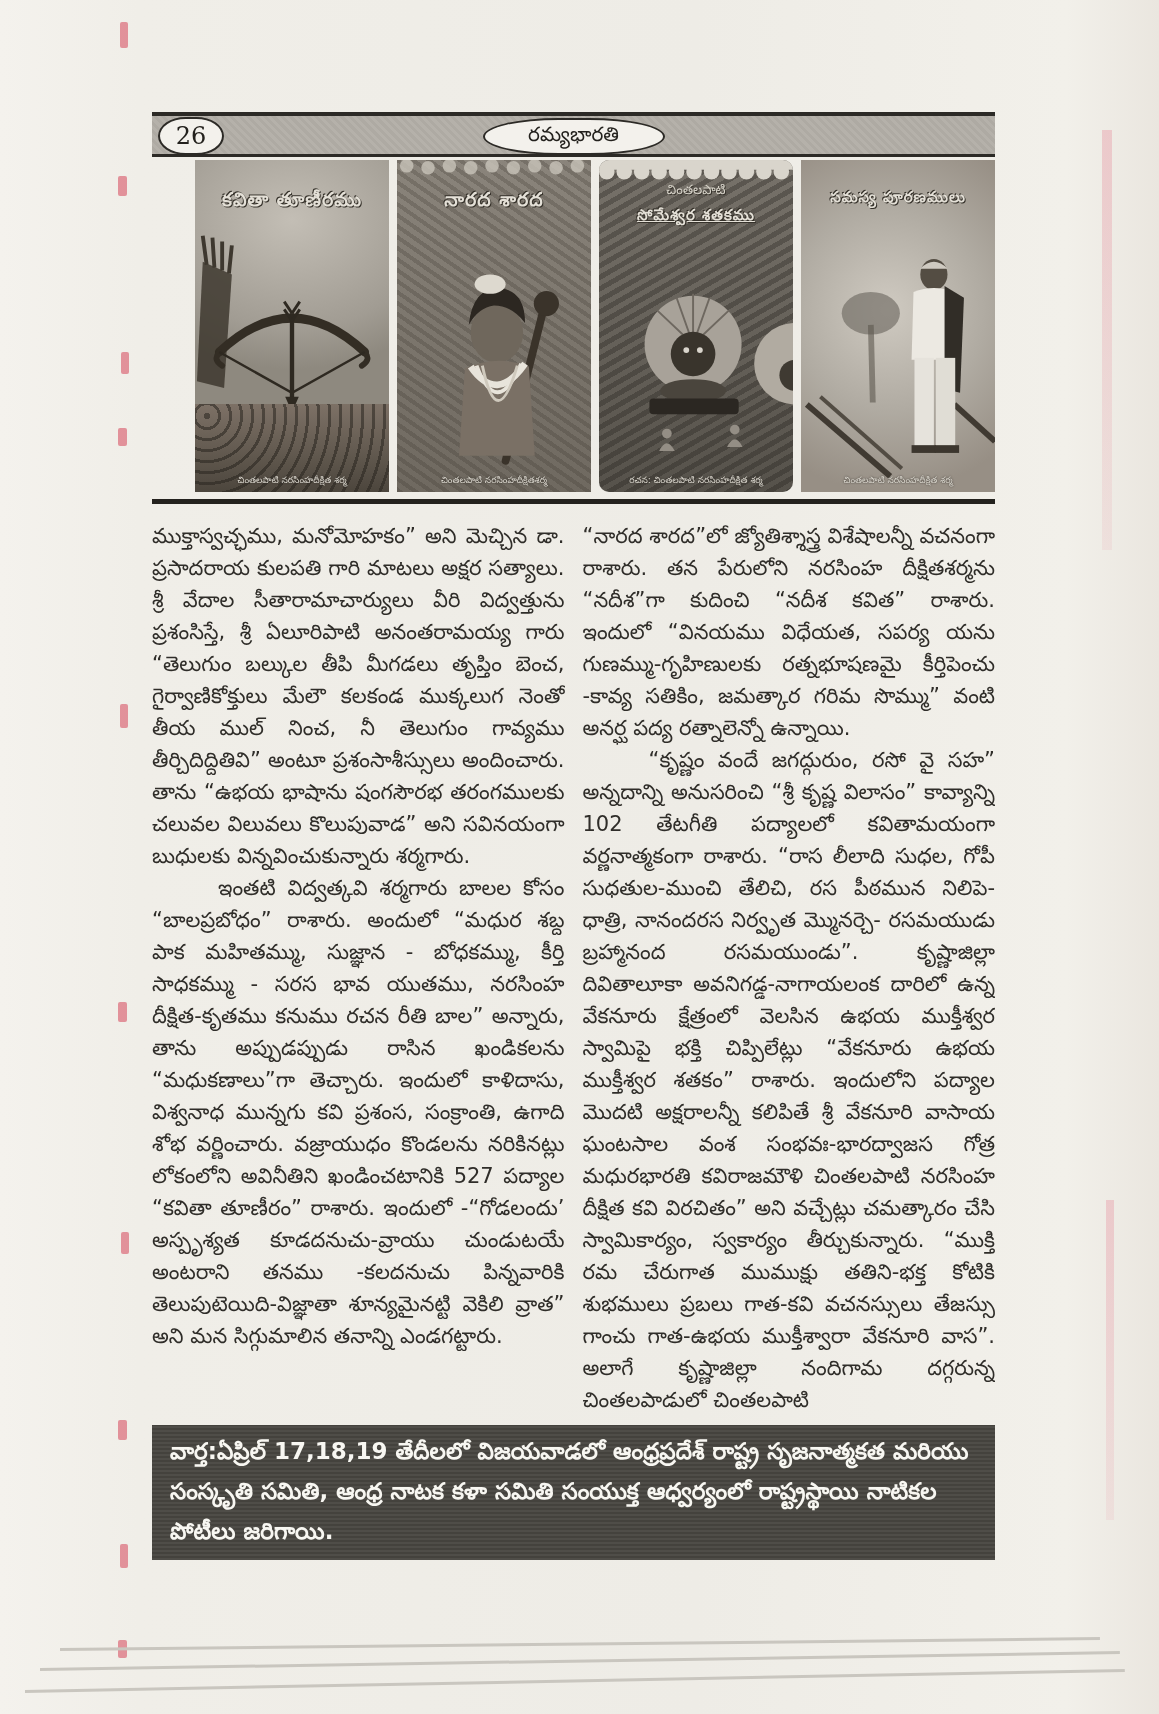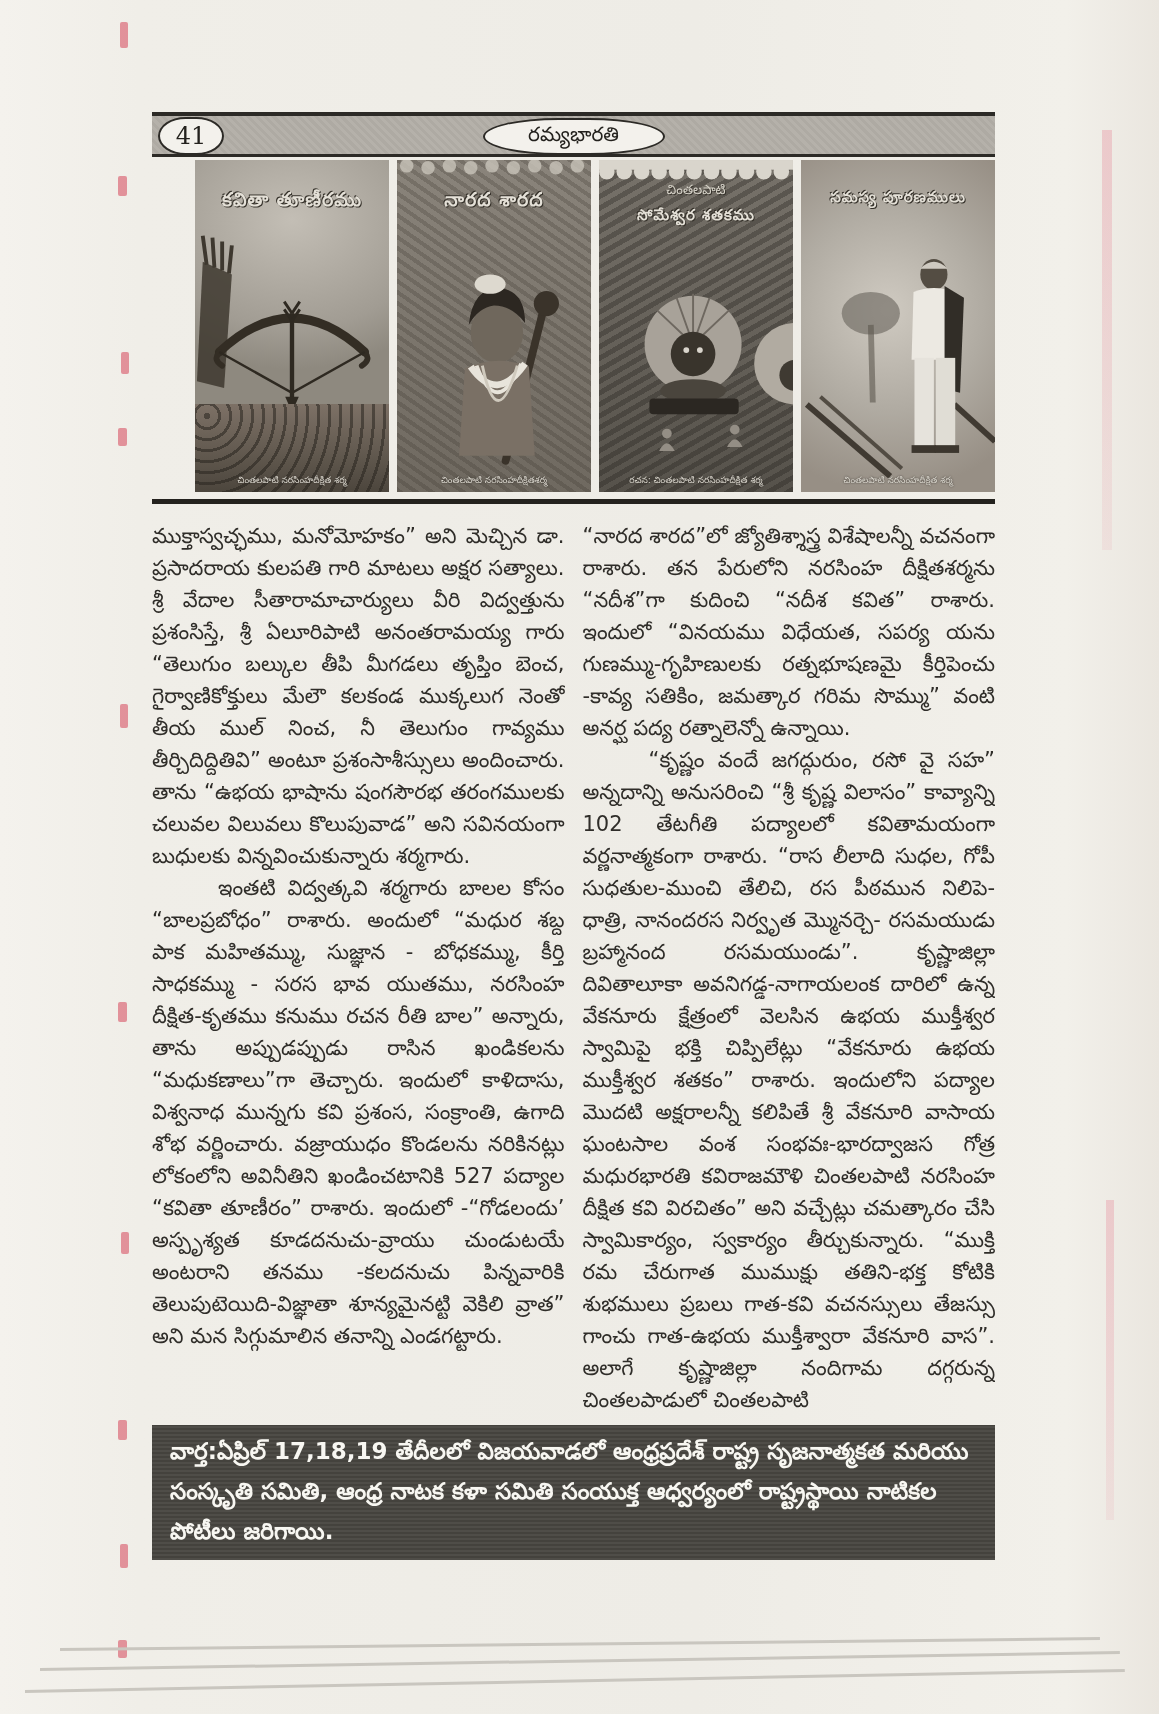--- a/index.html
+++ b/index.html
@@ -40,38 +40,38 @@
   .cover{flex:1;position:relative;overflow:hidden;background:#8d8880;}
   .cover svg{position:absolute;inset:0;}
   .cover-title{
     position:absolute;top:28px;left:0;right:0;text-align:center;
     color:#e4e0d7;font-weight:700;font-size:19px;
     text-shadow:1px 1px 0 #35312a, -1px -1px 0 #35312a;
     letter-spacing:1px;z-index:3;
   }
   .cover-title.small{font-size:15px;}
   .cover-pub{position:absolute;top:22px;left:0;right:0;text-align:center;color:#d8d4ca;font-size:13px;z-index:3;text-shadow:1px 1px 0 #35312a;}
-  .cover-pub + .cover-title{top:46px;}
+  .cover-pub + .cover-title{top:46px;text-decoration:underline;}
   .cover-caption{
     position:absolute;bottom:5px;left:0;right:0;text-align:center;
     color:#dcd8cf;font-size:9px;z-index:3;text-shadow:0 0 2px #2a2722;
   }
   .c1{background:
       radial-gradient(130% 60% at 50% 18%, #c3beb5 0%, #a19c93 55%, #8e897f 75%),
       linear-gradient(#9a958c,#6f6a61);}
   .c1 .field{position:absolute;left:0;right:0;bottom:0;height:88px;
       background:
         repeating-radial-gradient(circle at 12px 12px, rgba(40,36,30,.55) 0 3px, transparent 3px 11px),
         linear-gradient(#7d7166,#4c463d);}
   .c2{background:
       repeating-linear-gradient(35deg, rgba(60,54,46,.25) 0 4px, transparent 4px 9px),
       linear-gradient(#8a847b,#6f6960);}
   .c3{background:
       repeating-linear-gradient(-30deg, rgba(30,27,23,.3) 0 5px, transparent 5px 10px),
-      linear-gradient(#77726a,#56524b);}
+      linear-gradient(#77726a,#56524b); border-radius: 10px;}
   .c4{background:
       radial-gradient(90% 55% at 45% 45%, #cfcac1 0%, #b0aba2 55%, #978f85 100%),
       linear-gradient(#a59f96,#7e786f);}
 
   
   .rule{height:5px;background:#24221e;margin-top:7px;}
 
   
   .columns{display:flex;gap:18px;margin-top:16px;height:900px;overflow:hidden;}
   .col{flex:1;font-size:21px;line-height:32px;text-align:justify;color:#2f2d29;overflow:hidden;}
@@ -90,21 +90,21 @@
 </style>
 </head>
 <body>
 
 <div class="paper">
 
   <div class="content">
 
     <div class="header-bar">
       <div class="oval page-num">
-        <span>41</span>
+        <span>26</span>
       </div>
       <div class="oval mag-title">
         <span>రమ్యభారతి</span>
       </div>
     </div>
 
     <div class="covers-row">
 
       <div class="cover c1">
         <div class="cover-title">కవితా తూణీరము</div>

